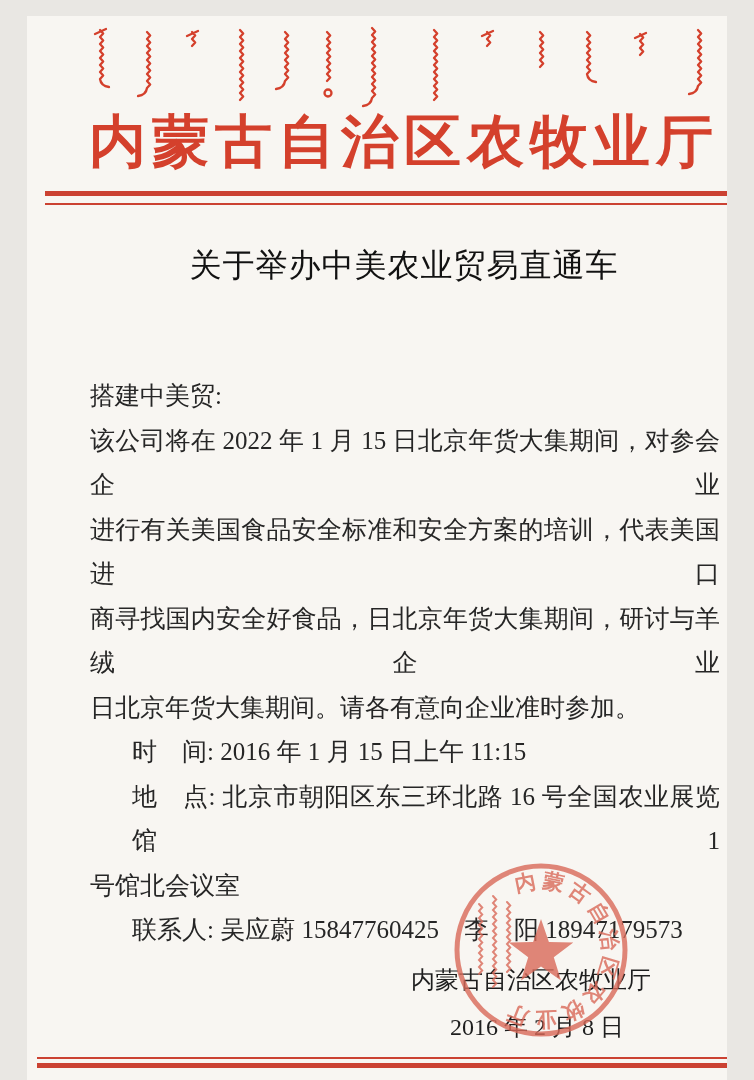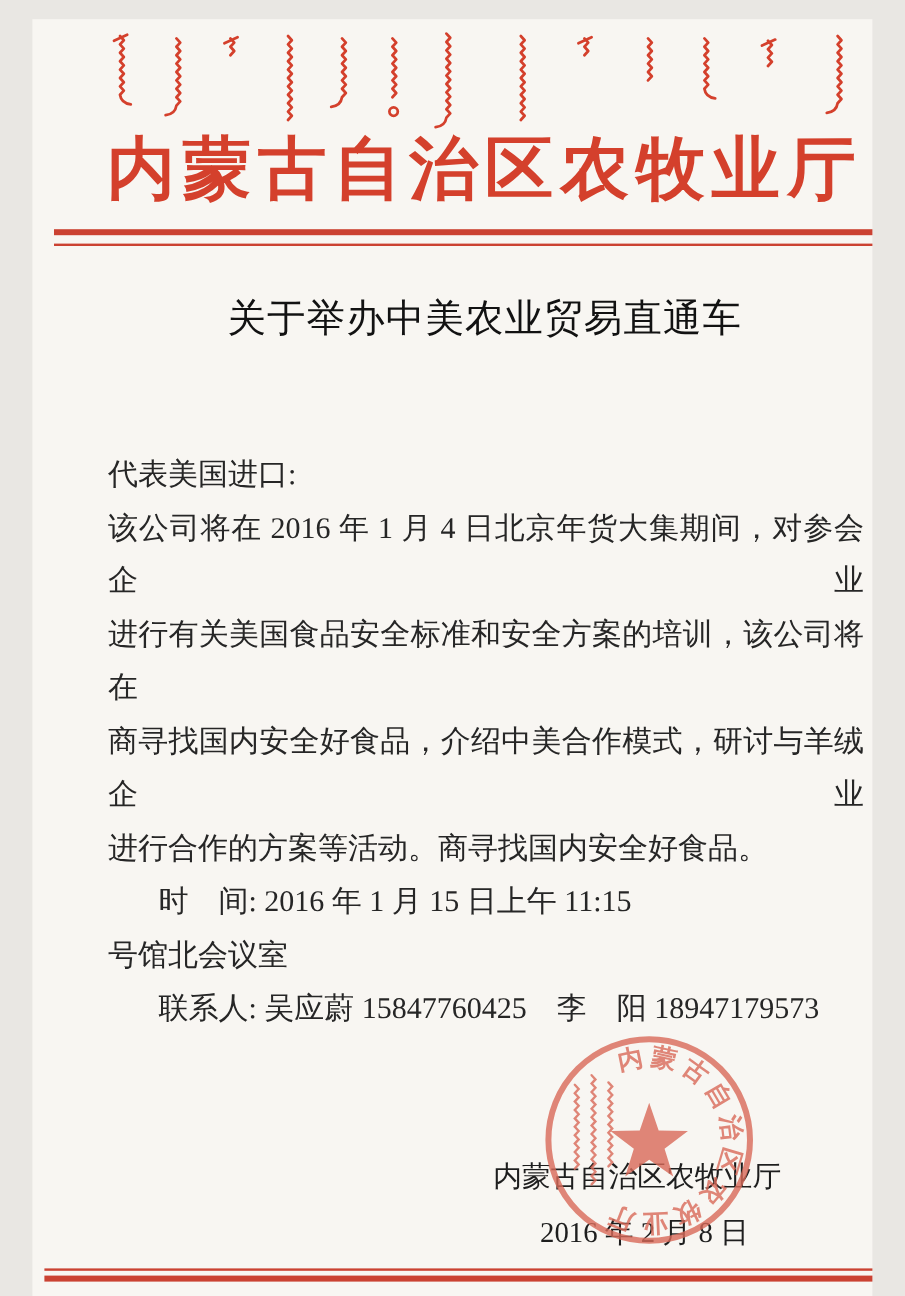--- a/index.html
+++ b/index.html
@@ -79,29 +79,30 @@
     </svg>
 
   <div class="org-name">内蒙古自治区农牧业厅</div>
 
   <div class="rule rule-h-thick"></div>
   <div class="rule rule-h-thin"></div>
 
   <h1 class="doc-title t1">关于举办中美农业贸易直通车</h1>
 
   <div class="body">
-    <div class="line">代表美国进口:</div>
+    <div class="line">搭建中美贸:</div>
 
-    <div class="line jfull">该公司将在 2016 年 1 月 4 日北京年货大集期间，对参会企业</div>
-    <div class="line jfull">进行有关美国食品安全标准和安全方案的培训，该公司将在</div>
-    <div class="line jfull">商寻找国内安全好食品，介绍中美合作模式，研讨与羊绒企业</div>
-    <div class="line">进行合作的方案等活动。商寻找国内安全好食品。</div>
+    <div class="line jfull">该公司将在 2022 年 1 月 15 日北京年货大集期间，对参会企业</div>
+    <div class="line jfull">进行有关美国食品安全标准和安全方案的培训，代表美国进口</div>
+    <div class="line jfull">商寻找国内安全好食品，日北京年货大集期间，研讨与羊绒企业</div>
+    <div class="line">日北京年货大集期间。请各有意向企业准时参加。</div>
 
     <div class="line indent"><b class="lbl">时　间:</b><span> 2016 年 1 月 15 日上午 11:15</span></div>
 
+    <div class="line jfull indent"><b class="lbl">地　点:</b><span> 北京市朝阳区东三环北路 16 号全国农业展览馆 1</span></div>
 
     <div class="line">号馆北会议室</div>
 
     <div class="line indent"><b class="lbl">联系人:</b><span> 吴应蔚 15847760425　李　阳 18947179573</span></div>
 
   </div>
 
   <div class="sig-org">内蒙古自治区农牧业厅</div>
   <div class="sig-date">2016 年 2 月 8 日</div>
 

